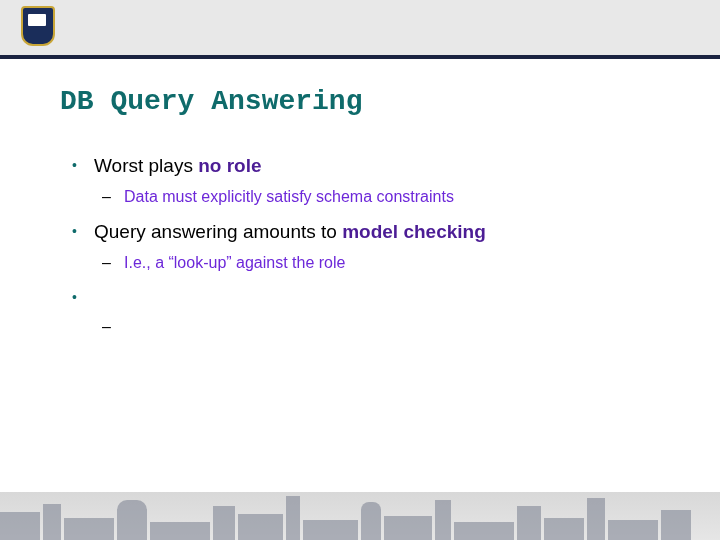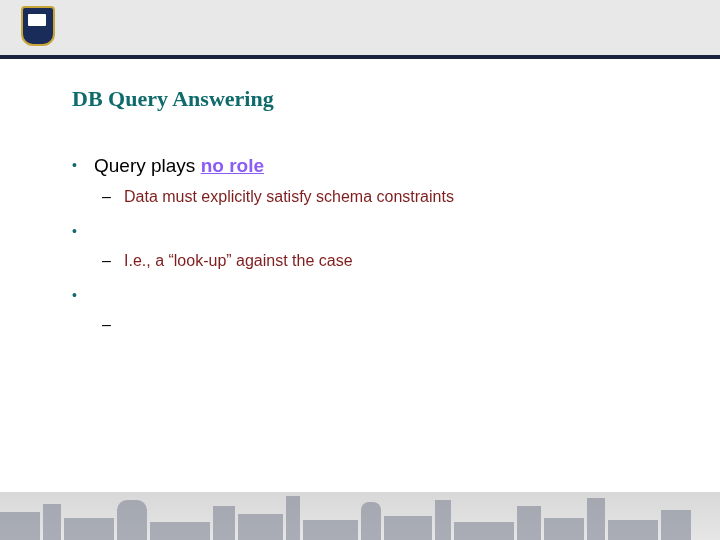--- a/index.html
+++ b/index.html
@@ -50,25 +50,25 @@
     top: 6px;
     left: 5px;
     width: 18px;
     height: 12px;
     background: #fff;
     border-radius: 1px;
   }
   .title {
     position: absolute;
     top: 86px;
-    left: 72px;
-    font-size: 22px;
+    left: 60px;
+    font-size: 28px;
     font-weight: bold;
     color: #0f6b6b;
-    font-family: Liberation Serif, serif;
+    font-family: Liberation Mono, monospace;
   }
   .content {
     position: absolute;
     top: 140px;
     left: 72px;
     width: 600px;
   }
   .bullet-row {
     display: flex;
     align-items: flex-start;
@@ -82,39 +82,38 @@
     width: 22px;
     flex-shrink: 0;
   }
   .bullet-text {
     font-size: 19px;
     color: #000;
     line-height: 24px;
   }
   .bullet-text .strong {
     font-weight: bold;
-    color: #8b5cf6;
-    text-decoration: underline;
+    color: #4c1d95;
   }
   .sub-row {
     display: flex;
     align-items: flex-start;
     margin-top: 10px;
     margin-bottom: 6px;
     margin-left: 30px;
   }
   .sub-dash {
     font-size: 16px;
     color: #000;
     width: 22px;
     flex-shrink: 0;
   }
   .sub-text {
     font-size: 16px;
-    color: #7f1d1d;
+    color: #6d28d9;
   }
   .footer {
     position: absolute;
     bottom: 0;
     left: 0;
     width: 720px;
     height: 48px;
     background: linear-gradient(to bottom, #d8d8d8 0%, #e6e6e6 100%);
     overflow: hidden;
   }
@@ -160,34 +159,37 @@
   <div class="shield"></div>
 </div>
 
 <div class="title">DB Query Answering</div>
 
 <div class="content">
 
   <div class="bullet-row">
     <div class="bullet-dot">•</div>
     <div class="bullet-text">
-      <span>Query plays </span><span class="strong">no role</span><span></span>
+      <span>Worst plays </span><span class="strong">no role</span><span></span>
     </div>
   </div>
   <div class="sub-row">
     <div class="sub-dash">–</div>
     <div class="sub-text">Data must explicitly satisfy schema constraints</div>
   </div>
 
   <div class="bullet-row">
     <div class="bullet-dot">•</div>
+    <div class="bullet-text">
+      <span>Query answering amounts to </span><span class="strong">model checking</span><span></span>
+    </div>
   </div>
   <div class="sub-row">
     <div class="sub-dash">–</div>
-    <div class="sub-text">I.e., a “look-up” against the case</div>
+    <div class="sub-text">I.e., a “look-up” against the role</div>
   </div>
 
   <div class="bullet-row">
     <div class="bullet-dot">•</div>
   </div>
   <div class="sub-row">
     <div class="sub-dash">–</div>
   </div>
 
 </div>

